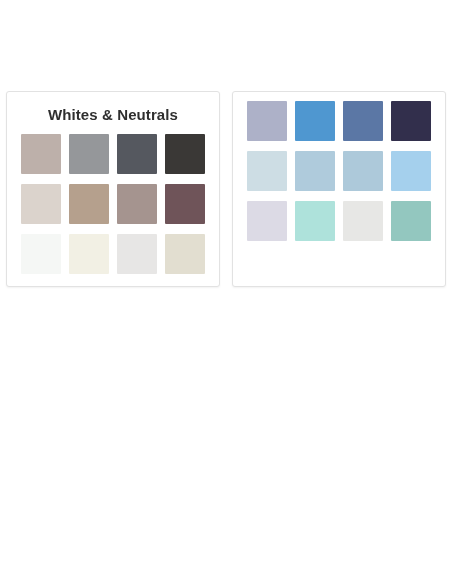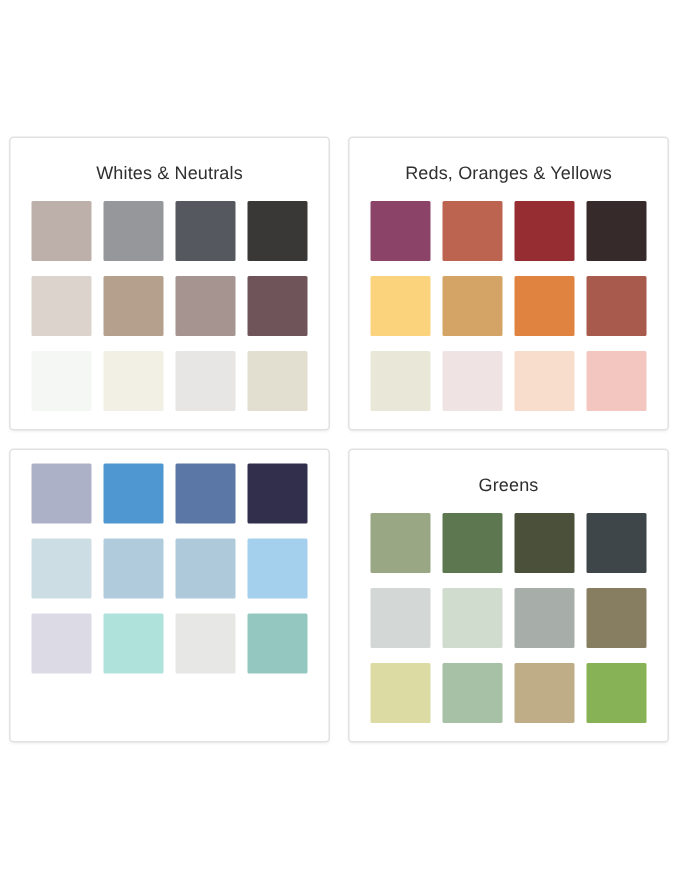--- a/index.html
+++ b/index.html
@@ -36,24 +36,24 @@
     background: #ffffff;
     border: 1px solid #e2e2e2;
     border-radius: 3px;
     box-shadow: 0 1px 2px rgba(0,0,0,0.055);
     padding: 9px 12px 10px 12px;
     display: flex;
     flex-direction: column;
     align-items: center;
   }
   .card-title {
-    font-size: 12px;
+    font-size: 15px;
     line-height: 18px;
     color: #2f2f2f;
-    font-weight: normal;
+    font-weight: bold;
     text-align: center;
     letter-spacing: 0.1px;
     margin: 5px 0 10px 0;
     white-space: nowrap;
   }
   .swatch-grid {
     display: grid;
     grid-template-columns: repeat(4, 40px);
     grid-template-rows: repeat(3, 40px);
     column-gap: 8px;
@@ -84,67 +84,33 @@
         <div class="swatch" style="background-color: rgb(181, 160, 141);"></div>
         <div class="swatch" style="background-color: rgb(165, 148, 143);"></div>
         <div class="swatch" style="background-color: rgb(111, 84, 89);"></div>
         <div class="swatch" style="background-color: rgb(245, 247, 245);"></div>
         <div class="swatch" style="background-color: rgb(242, 240, 228);"></div>
         <div class="swatch" style="background-color: rgb(231, 230, 229);"></div>
         <div class="swatch" style="background-color: rgb(226, 222, 208);"></div>
       </div>
     </div>
 
-    <div class="palette-card">
-      <div class="card-title">Reds, Oranges &amp; Yellows</div>
-      <div class="swatch-grid">
-        <div class="swatch" style="background-color: rgb(139, 68, 104);"></div>
-        <div class="swatch" style="background-color: rgb(188, 100, 80);"></div>
-        <div class="swatch" style="background-color: rgb(149, 45, 51);"></div>
-        <div class="swatch" style="background-color: rgb(54, 42, 42);"></div>
-        <div class="swatch" style="background-color: rgb(252, 211, 125);"></div>
-        <div class="swatch" style="background-color: rgb(211, 164, 101);"></div>
-        <div class="swatch" style="background-color: rgb(224, 131, 64);"></div>
-        <div class="swatch" style="background-color: rgb(168, 90, 77);"></div>
-        <div class="swatch" style="background-color: rgb(233, 232, 216);"></div>
-        <div class="swatch" style="background-color: rgb(239, 228, 227);"></div>
-        <div class="swatch" style="background-color: rgb(248, 221, 204);"></div>
-        <div class="swatch" style="background-color: rgb(243, 199, 192);"></div>
-      </div>
-    </div>
 
     <div class="palette-card">
       <div class="swatch-grid">
         <div class="swatch" style="background-color: rgb(173, 177, 200);"></div>
         <div class="swatch" style="background-color: rgb(79, 151, 208);"></div>
         <div class="swatch" style="background-color: rgb(91, 119, 165);"></div>
         <div class="swatch" style="background-color: rgb(50, 47, 76);"></div>
         <div class="swatch" style="background-color: rgb(205, 221, 228);"></div>
         <div class="swatch" style="background-color: rgb(175, 203, 220);"></div>
         <div class="swatch" style="background-color: rgb(173, 201, 218);"></div>
         <div class="swatch" style="background-color: rgb(165, 208, 237);"></div>
         <div class="swatch" style="background-color: rgb(220, 218, 229);"></div>
         <div class="swatch" style="background-color: rgb(174, 226, 219);"></div>
         <div class="swatch" style="background-color: rgb(231, 231, 229);"></div>
         <div class="swatch" style="background-color: rgb(147, 199, 191);"></div>
       </div>
     </div>
 
-    <div class="palette-card">
-      <div class="card-title">Greens</div>
-      <div class="swatch-grid">
-        <div class="swatch" style="background-color: rgb(154, 167, 133);"></div>
-        <div class="swatch" style="background-color: rgb(93, 120, 81);"></div>
-        <div class="swatch" style="background-color: rgb(74, 80, 58);"></div>
-        <div class="swatch" style="background-color: rgb(63, 70, 74);"></div>
-        <div class="swatch" style="background-color: rgb(211, 215, 214);"></div>
-        <div class="swatch" style="background-color: rgb(208, 220, 205);"></div>
-        <div class="swatch" style="background-color: rgb(167, 173, 168);"></div>
-        <div class="swatch" style="background-color: rgb(135, 126, 98);"></div>
-        <div class="swatch" style="background-color: rgb(220, 219, 163);"></div>
-        <div class="swatch" style="background-color: rgb(166, 193, 165);"></div>
-        <div class="swatch" style="background-color: rgb(191, 173, 135);"></div>
-        <div class="swatch" style="background-color: rgb(135, 179, 86);"></div>
-      </div>
-    </div>
 
   </div>
 </div>
 
 </body></html>

